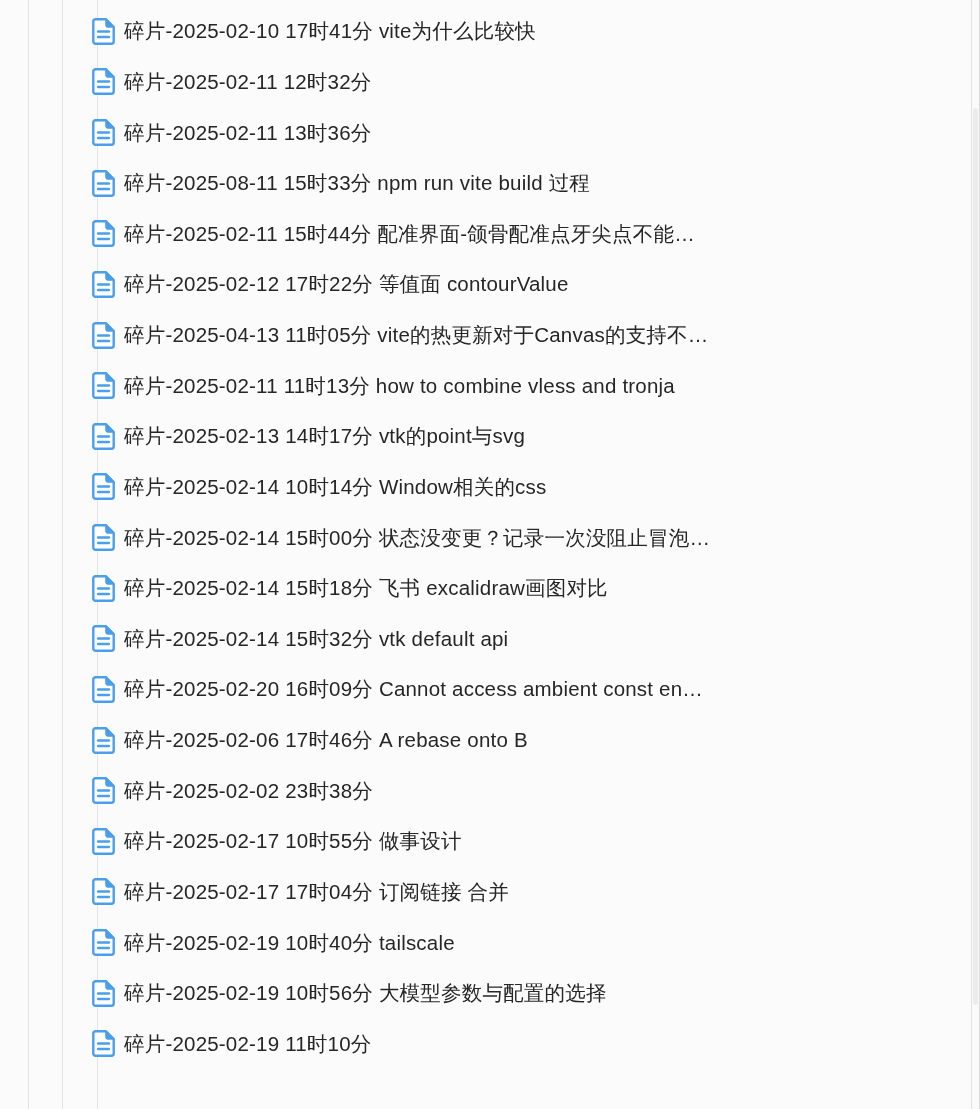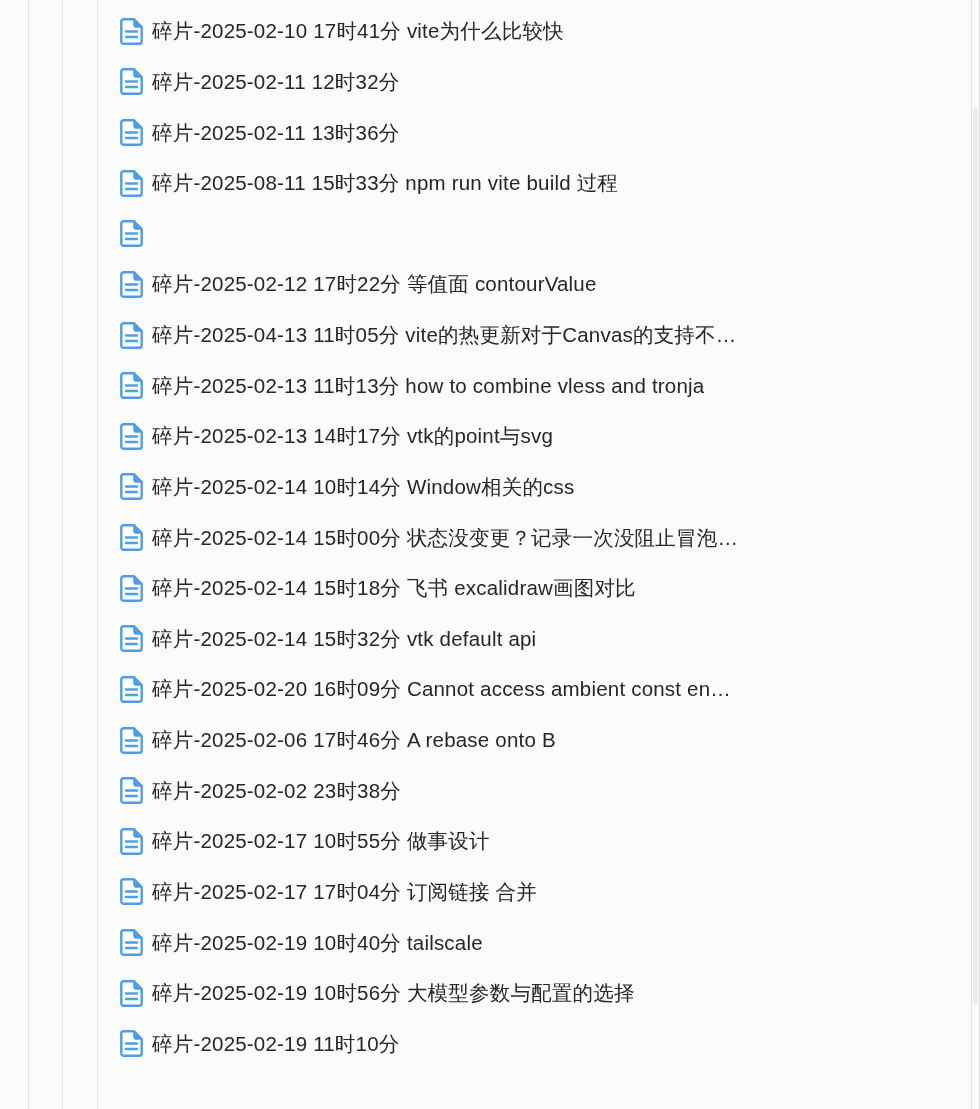--- a/index.html
+++ b/index.html
@@ -30,21 +30,21 @@
   .doc-list {
     position: absolute;
     left: 0;
     top: 6px;
     right: 20px;
   }
   .doc-row {
     height: 50.64px;
     display: flex;
     align-items: center;
-    padding-left: 120px;
+    padding-left: 92px;
     cursor: pointer;
   }
   .doc-icon {
     flex: 0 0 auto;
     width: 23px;
     height: 27px;
     margin-right: 9px;
     display: block;
   }
   .doc-title {
@@ -125,20 +125,21 @@
     <span class="doc-title">碎片-2025-08-11 15时33分 npm run vite build 过程</span>
   </div>
 
   <div class="doc-row">
     <svg class="doc-icon" viewBox="0 0 23 27" fill="none" xmlns="http://www.w3.org/2000/svg">
       <path d="M3.5 1.3 H14 L21.7 9 V23.5 A2.2 2.2 0 0 1 19.5 25.7 H3.5 A2.2 2.2 0 0 1 1.3 23.5 V3.5 A2.2 2.2 0 0 1 3.5 1.3 Z" fill="#ffffff" stroke="#4a9eea" stroke-width="2.4" stroke-linejoin="round"></path>
       <path d="M14 1.3 V6.8 A2.2 2.2 0 0 0 16.2 9 H21.7 Z" fill="#4a9eea" stroke="#4a9eea" stroke-width="1.6" stroke-linejoin="round"></path>
       <line x1="6.1" y1="13.4" x2="16.9" y2="13.4" stroke="#4a9eea" stroke-width="2.5" stroke-linecap="round"></line>
       <line x1="6.1" y1="18.9" x2="16.9" y2="18.9" stroke="#4a9eea" stroke-width="2.5" stroke-linecap="round"></line>
     </svg>
+    <span class="doc-title">碎片-2025-02-11 15时44分 配准界面-颌骨配准点牙尖点不能…</span>
   </div>
 
   <div class="doc-row">
     <svg class="doc-icon" viewBox="0 0 23 27" fill="none" xmlns="http://www.w3.org/2000/svg">
       <path d="M3.5 1.3 H14 L21.7 9 V23.5 A2.2 2.2 0 0 1 19.5 25.7 H3.5 A2.2 2.2 0 0 1 1.3 23.5 V3.5 A2.2 2.2 0 0 1 3.5 1.3 Z" fill="#ffffff" stroke="#4a9eea" stroke-width="2.4" stroke-linejoin="round"></path>
       <path d="M14 1.3 V6.8 A2.2 2.2 0 0 0 16.2 9 H21.7 Z" fill="#4a9eea" stroke="#4a9eea" stroke-width="1.6" stroke-linejoin="round"></path>
       <line x1="6.1" y1="13.4" x2="16.9" y2="13.4" stroke="#4a9eea" stroke-width="2.5" stroke-linecap="round"></line>
       <line x1="6.1" y1="18.9" x2="16.9" y2="18.9" stroke="#4a9eea" stroke-width="2.5" stroke-linecap="round"></line>
     </svg>
     <span class="doc-title">碎片-2025-02-12 17时22分 等值面 contourValue</span>
@@ -154,21 +155,21 @@
     <span class="doc-title">碎片-2025-04-13 11时05分 vite的热更新对于Canvas的支持不…</span>
   </div>
 
   <div class="doc-row">
     <svg class="doc-icon" viewBox="0 0 23 27" fill="none" xmlns="http://www.w3.org/2000/svg">
       <path d="M3.5 1.3 H14 L21.7 9 V23.5 A2.2 2.2 0 0 1 19.5 25.7 H3.5 A2.2 2.2 0 0 1 1.3 23.5 V3.5 A2.2 2.2 0 0 1 3.5 1.3 Z" fill="#ffffff" stroke="#4a9eea" stroke-width="2.4" stroke-linejoin="round"></path>
       <path d="M14 1.3 V6.8 A2.2 2.2 0 0 0 16.2 9 H21.7 Z" fill="#4a9eea" stroke="#4a9eea" stroke-width="1.6" stroke-linejoin="round"></path>
       <line x1="6.1" y1="13.4" x2="16.9" y2="13.4" stroke="#4a9eea" stroke-width="2.5" stroke-linecap="round"></line>
       <line x1="6.1" y1="18.9" x2="16.9" y2="18.9" stroke="#4a9eea" stroke-width="2.5" stroke-linecap="round"></line>
     </svg>
-    <span class="doc-title">碎片-2025-02-13 11时13分 how to combine vless and tronja</span>
+    <span class="doc-title">碎片-2025-02-11 11时13分 how to combine vless and tronja</span>
   </div>
 
   <div class="doc-row">
     <svg class="doc-icon" viewBox="0 0 23 27" fill="none" xmlns="http://www.w3.org/2000/svg">
       <path d="M3.5 1.3 H14 L21.7 9 V23.5 A2.2 2.2 0 0 1 19.5 25.7 H3.5 A2.2 2.2 0 0 1 1.3 23.5 V3.5 A2.2 2.2 0 0 1 3.5 1.3 Z" fill="#ffffff" stroke="#4a9eea" stroke-width="2.4" stroke-linejoin="round"></path>
       <path d="M14 1.3 V6.8 A2.2 2.2 0 0 0 16.2 9 H21.7 Z" fill="#4a9eea" stroke="#4a9eea" stroke-width="1.6" stroke-linejoin="round"></path>
       <line x1="6.1" y1="13.4" x2="16.9" y2="13.4" stroke="#4a9eea" stroke-width="2.5" stroke-linecap="round"></line>
       <line x1="6.1" y1="18.9" x2="16.9" y2="18.9" stroke="#4a9eea" stroke-width="2.5" stroke-linecap="round"></line>
     </svg>
     <span class="doc-title">碎片-2025-02-13 14时17分 vtk的point与svg</span>

